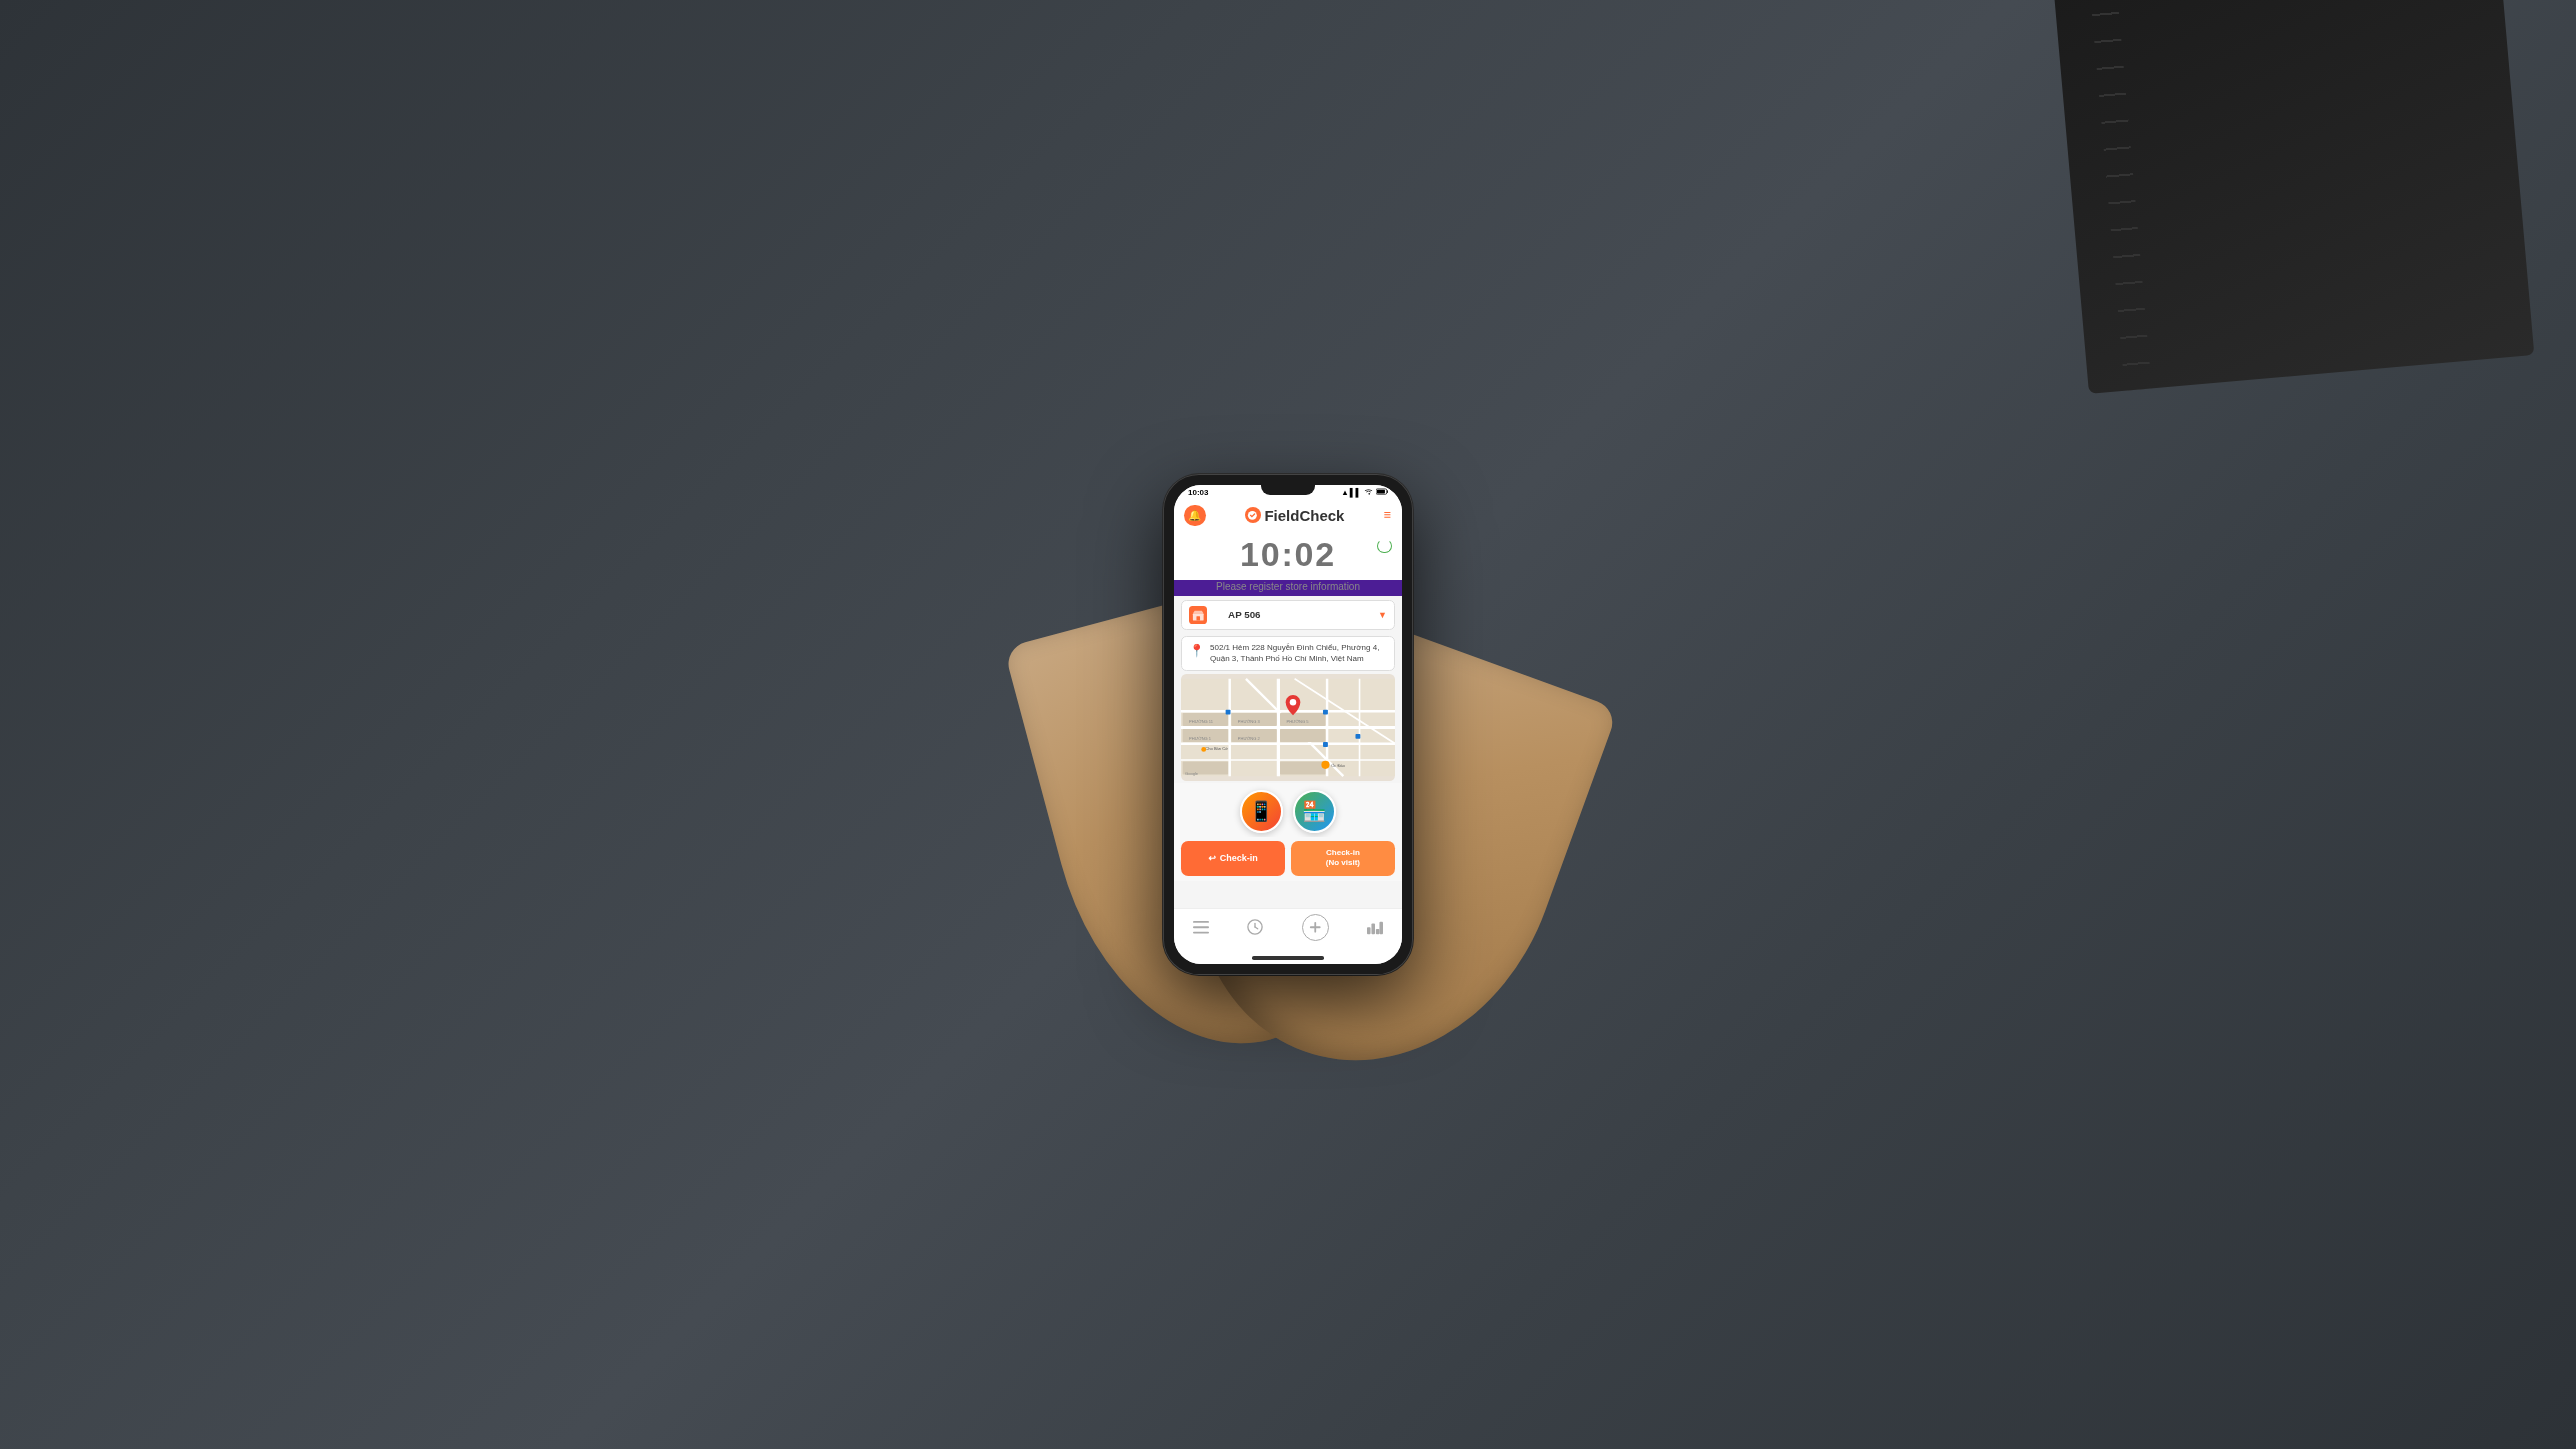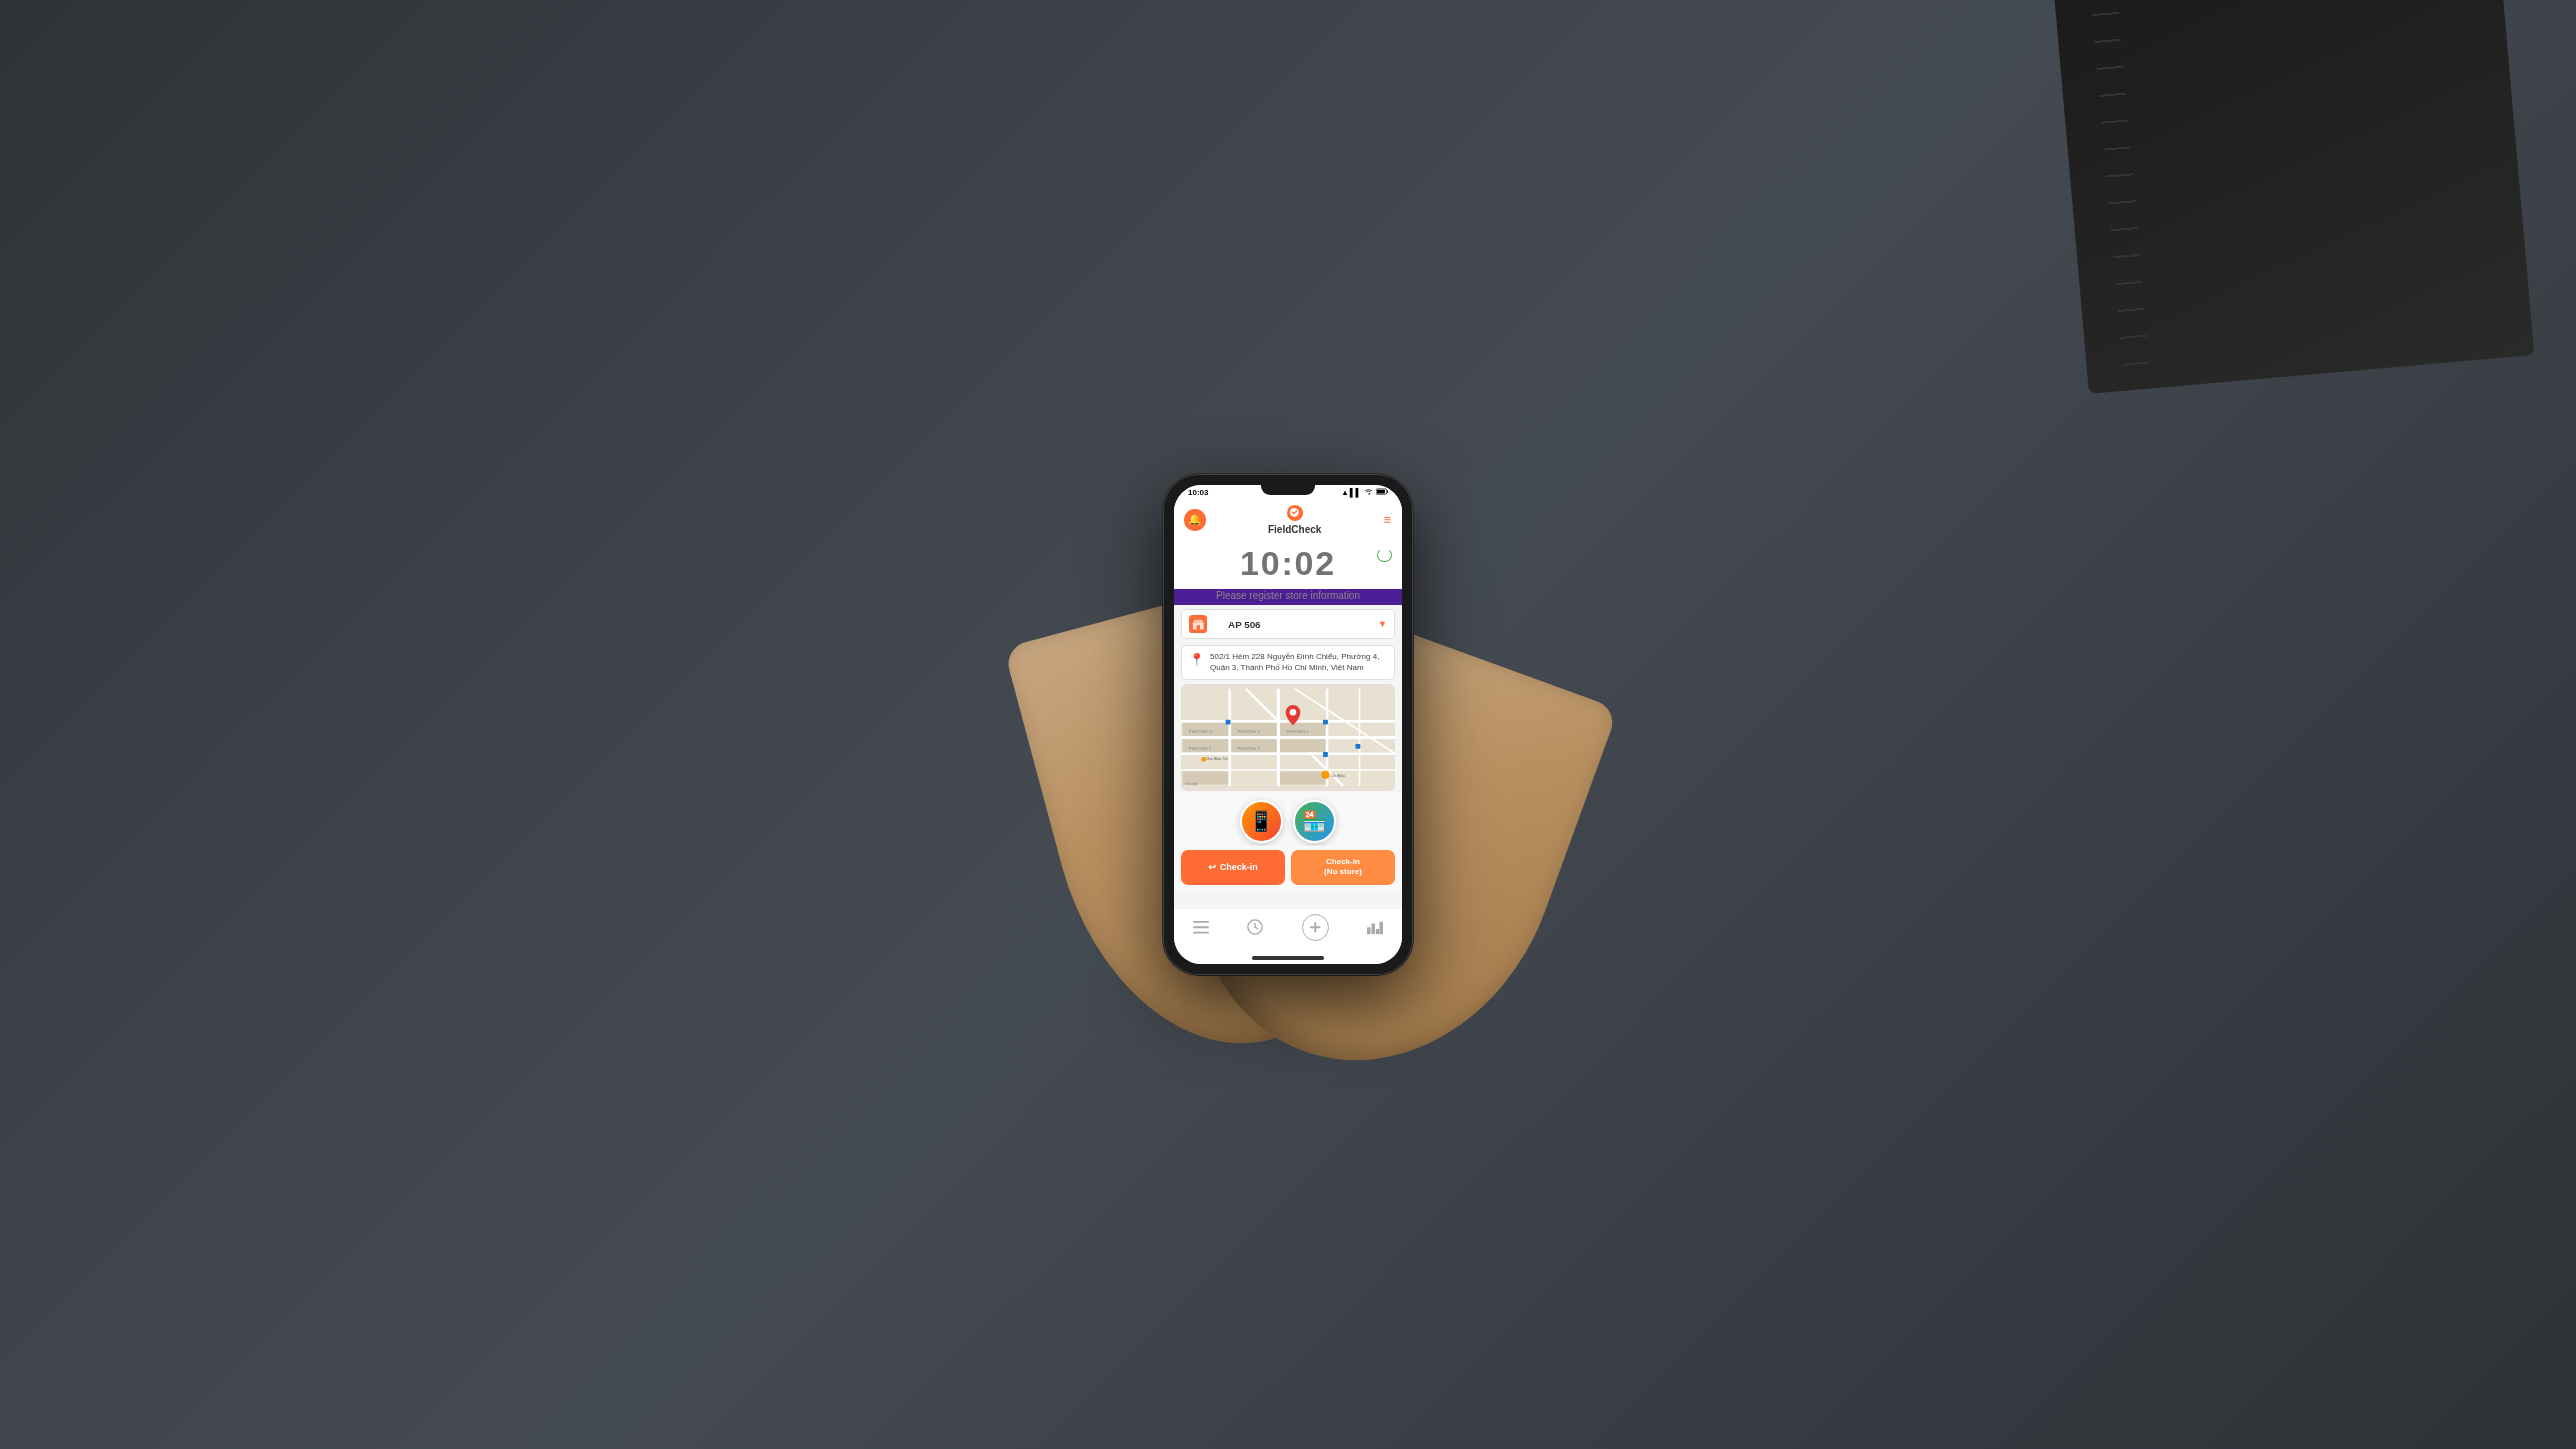--- a/index.html
+++ b/index.html
@@ -129,24 +129,23 @@
       align-items: center;
       justify-content: center;
       color: #fff;
       font-size: 10.7px;
     }
 
     .header-logo {
       display: flex;
       align-items: center;
       gap: 3.6px;
-      font-size: 10px;
+      font-size: 15px;
       font-weight: 700;
       color: #333;
-      flex-direction: column;
     }
 
     .logo-icon {
       width: 16px;
       height: 16px;
       background: #ff6b35;
       border-radius: 50%;
       display: flex;
       align-items: center;
       justify-content: center;
@@ -518,21 +517,21 @@
           </div>
         </div>
 
         <div style="display:flex;gap:5.4px;padding:3.6px 7.2px 5.4px;background:#f8f8f8;">
           <button class="btn-checkin">
             <span>↩</span>
             <span>Check-in</span>
           </button>
           <button class="btn-checkin-novisit">
             <div>Check-in</div>
-            <div>(No store)</div>
+            <div>(No visit)</div>
           </button>
         </div>
 
         <div class="bottom-nav">
           <div class="nav-item">
             <svg width="16" height="12.5" viewBox="0 0 18 14">
               <rect x="0" y="0" width="18" height="2" rx="1" fill="#aaa"></rect>
               <rect x="0" y="6" width="18" height="2" rx="1" fill="#aaa"></rect>
               <rect x="0" y="12" width="18" height="2" rx="1" fill="#aaa"></rect>
             </svg>

